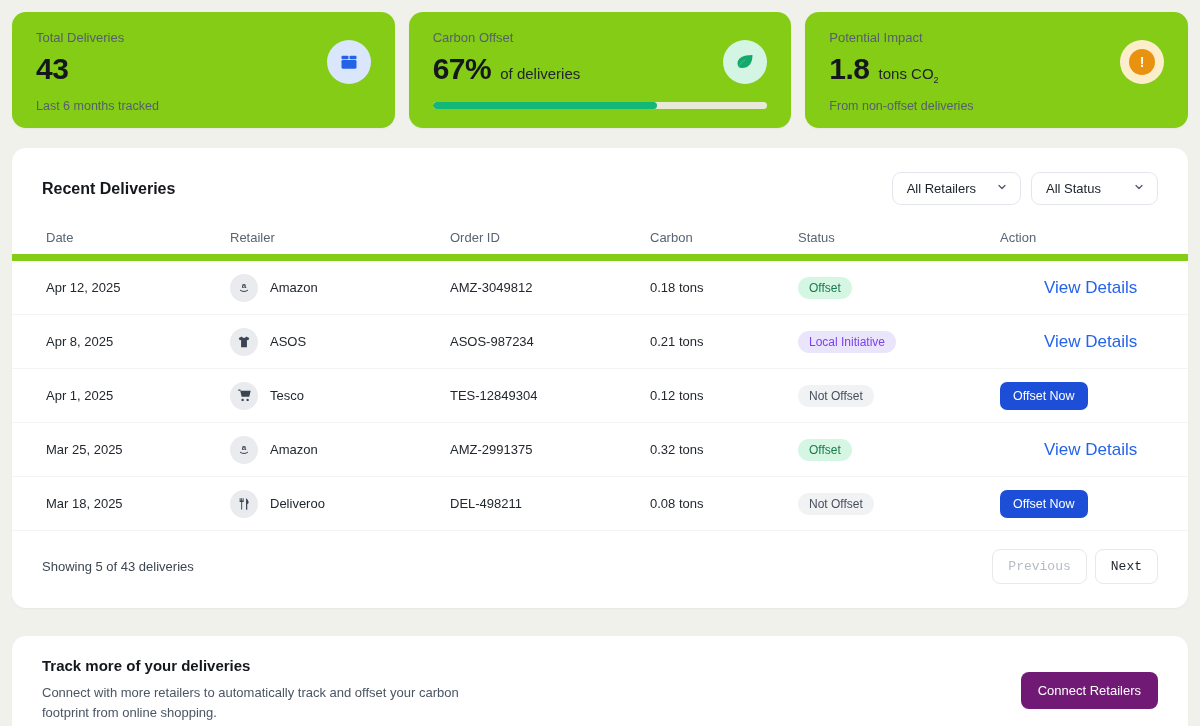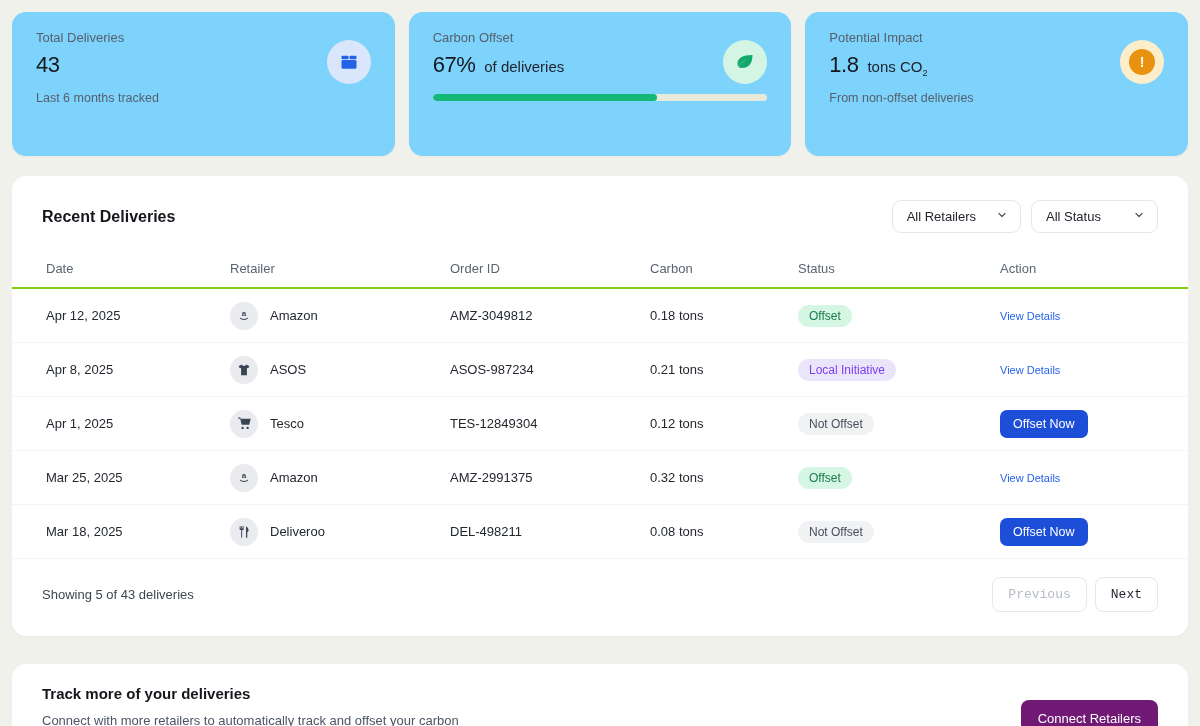--- a/index.html
+++ b/index.html
@@ -8,27 +8,27 @@
     background:#eff1ea;
     font-family:"Liberation Sans","DejaVu Sans",sans-serif;
     color:#1b2026;
     overflow:hidden;
   }
   .page { padding:12px 12px 0; }
 
   
   .stats-row { display:grid; grid-template-columns:repeat(3,1fr); gap:14px; }
   .stat-card {
-    background:#7dd3fc; border-radius:14px; height:144px;
+    background:#84cc16; border-radius:14px; height:116px;
     padding:18px 24px; position:relative;
     box-shadow:0 1px 2px rgba(20,30,20,.04);
   }
   .stat-label { font-size:13px; color:#565f6c; }
   .stat-value-row { margin-top:7px; display:flex; align-items:baseline; gap:9px; }
-  .stat-value { font-size:22px; font-weight:400; color:#14171c; letter-spacing:-.5px;text-align:center; }
+  .stat-value { font-size:30px; font-weight:700; color:#14171c; letter-spacing:-.5px;text-align:center; }
   .stat-suffix { font-size:15px; color:#20252d; }
   .stat-caption { font-size:12.5px; color:#565f6c; margin-top:13px; }
   .icon-circle {
     position:absolute; top:28px; right:24px; width:44px; height:44px;
     border-radius:50%; display:flex; align-items:center; justify-content:center;
   }
   .icon-circle svg { display:block; }
   .alert-dot {
     width:26px; height:26px; border-radius:50%; background:#e8920f;
     color:#fff; font-size:14px; font-weight:700;
@@ -49,34 +49,34 @@
   .filters { display:flex; gap:10px; }
   .select {
     display:flex; align-items:flex-end; justify-content:space-between;
     border:1px solid #e3e7ec; border-radius:9px; background:#fff;
     padding:8px 12px 8px 14px; font-size:13px; color:#20252d;
     min-width:127px; gap:20px; cursor:pointer;
   }
   .select svg { flex:none; }
 
   .trow { display:grid; grid-template-columns:184px 220px 200px 148px 202px 1fr; align-items:center; padding:0 34px; }
-  .thead-row { height:40px; color:#5b6471; font-size:13px; border-bottom:2px solid #84cc16; }
+  .thead-row { height:40px; color:#5b6471; font-size:13px; border-bottom:7px solid #84cc16; }
   .tbody .trow { height:54px; border-bottom:1px solid #f3f4f6; font-size:13px; color:#23282f; }
 
   .retailer { display:flex; align-items:center; gap:12px; }
   .ret-ic {
     width:28px; height:28px; border-radius:50%; background:#e9ebee; color:#3a4452;
     display:flex; align-items:center; justify-content:center; flex:none;
   }
   .badge { display:inline-block; padding:4px 11px; border-radius:999px; font-size:12px; white-space:nowrap; }
   .badge-offset { background:#d6f6e4; color:#197a4c; }
   .badge-local  { background:#ebe5fb; color:#7b40f0; }
   .badge-not    { background:#f1f2f4; color:#474f5b; }
 
-  .link { color:#2563eb; font-size:11px; text-decoration:none; cursor:pointer; }
+  .link { color:#2563eb; font-size:17px; text-decoration:none; cursor:pointer;margin-left:44px; }
   .btn-green {
     display:inline-block; background:#1d4ed8; color:#fff; border:none; cursor:pointer;
     border-radius:7px; padding:7px 13px; font-size:12.5px; font-family:inherit;
   }
 
   .table-footer { display:flex; justify-content:space-between; align-items:center; padding:18px 30px 24px; }
   .summary { font-size:13px; color:#3e4651; }
   .pager { display:flex; gap:8px; }
   .pg-btn {
     background:#fff; border:1px solid #e6e8ec; border-radius:8px;

